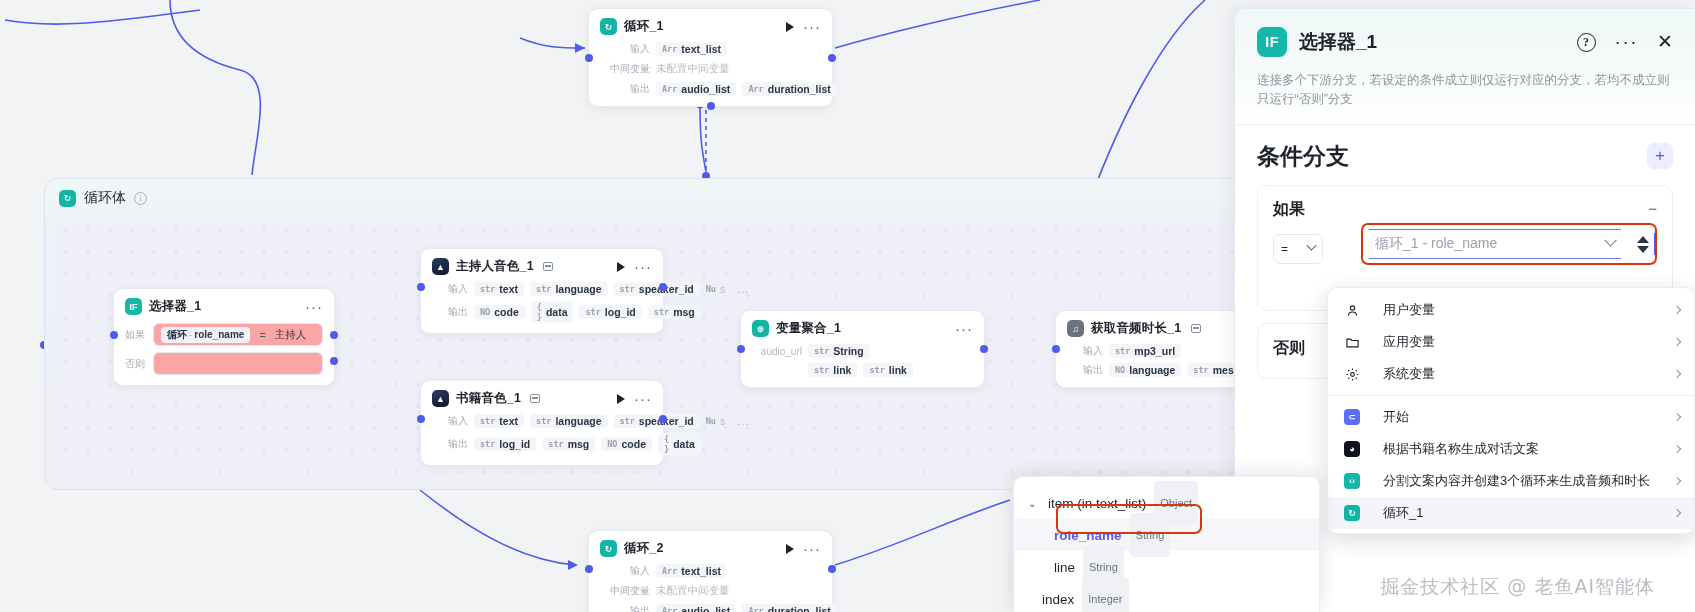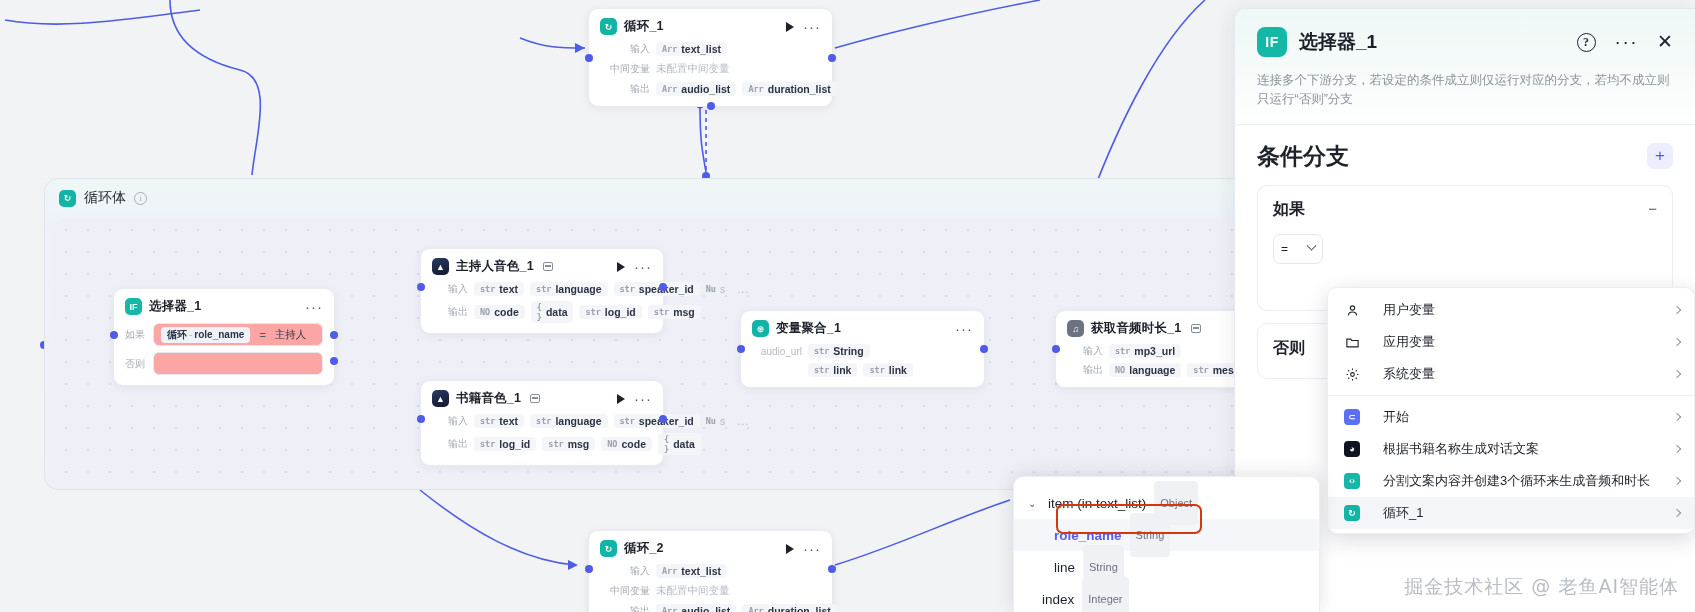--- a/index.html
+++ b/index.html
@@ -245,21 +245,21 @@
   .tw { width: 12px; display: inline-block; color: #4e5969; font-size: 10px; }
   .type-tag { background: #f0f1f5; border-radius: 4px; padding: 16px 6px; font-size: 11px; color: #6b7280; }
   .hl-box {
     position: absolute; left: 1056px; top: 504px; width: 146px; height: 30px;
     border: 2.5px solid #d4380d; border-radius: 7px; pointer-events: none; z-index: 46;
   }
   .hl-name { color: #5b5ce8; font-weight: 700; }
 
   
   .watermark {
-    position: absolute; right: 16px; bottom: 12px;
+    position: absolute; right: 40px; bottom: 12px;
     font-size: 19px; color: #b9bcc2; letter-spacing: 1px; z-index: 60;
     font-family: "DejaVu Sans", sans-serif;
   }
 </style>
 </head>
 <body>
 
 <div id="root">
 
   <div id="canvas">
@@ -616,20 +616,31 @@
           </div>
         </div>
       </div>
 
       <div class="else-card">
         <span class="else-label">否则</span>
       </div>
     </div>
   </div>
 
+  <div class="var-input-wrap">
+    <div class="var-input">
+      <span class="var-text">循环_1 - role_name</span>
+      <span class="var-chev"></span>
+    </div>
+    <div class="spinner">
+      <span class="sp-up"></span>
+      <span class="sp-down"></span>
+    </div>
+    <span class="caret"></span>
+  </div>
 
   <div class="dd-menu">
     <div class="dd-item">
       <span class="dd-ico">
         <svg width="15" height="15" viewBox="0 0 24 24" fill="none" stroke="#1d2129" stroke-width="1.8">
             <circle cx="12" cy="8" r="3.4"></circle>
             <path d="M5.5 20c0-3.6 2.9-5.6 6.5-5.6s6.5 2 6.5 5.6"></path>
           </svg>
       </span>
       <span class="dd-label">用户变量</span>

